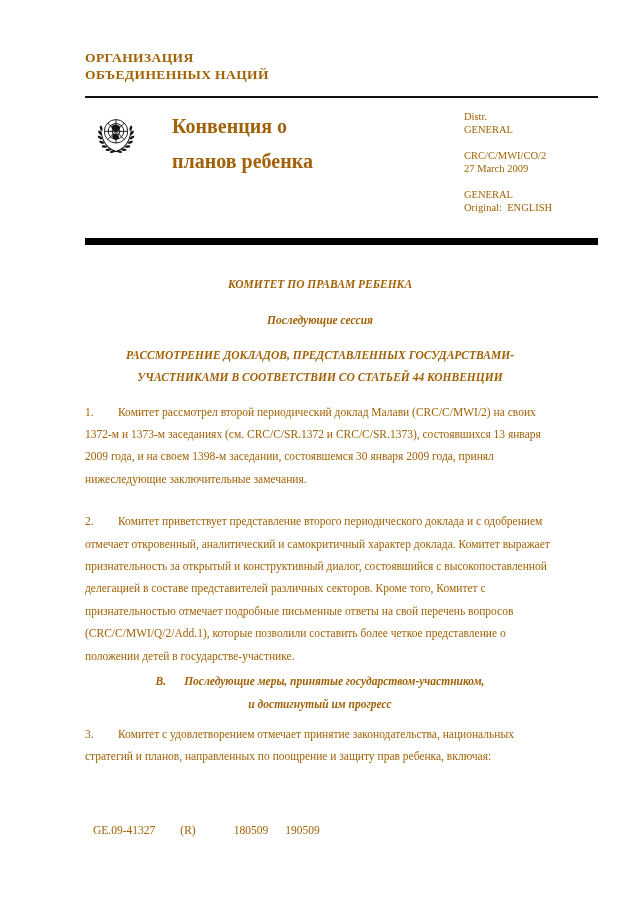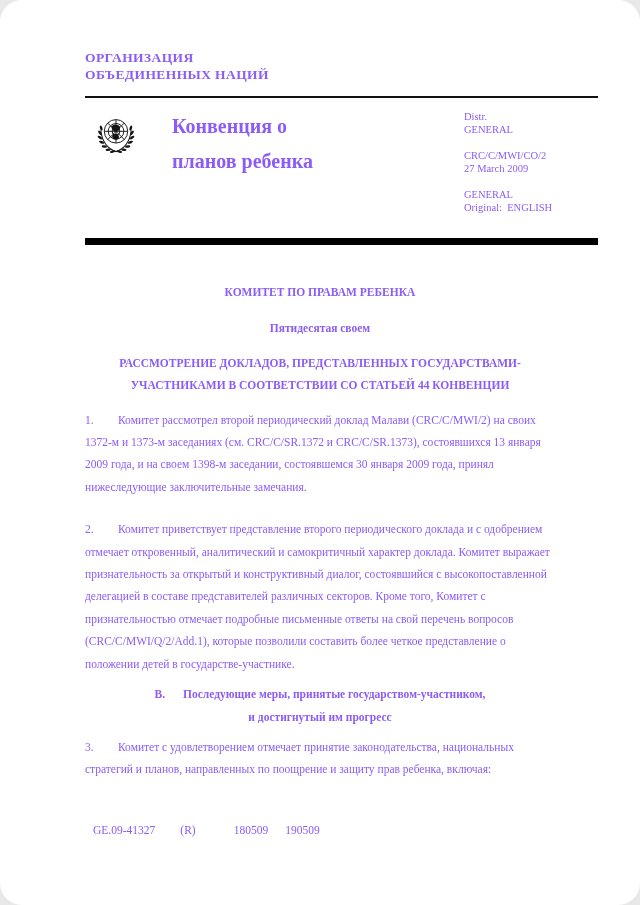--- a/index.html
+++ b/index.html
@@ -2,23 +2,22 @@
 <html><head>
 <meta charset="utf-8">
 <style>
   html,body { margin:0; padding:0; background:#e8e8e8; }
   .page {
     position:relative;
     width:640px; height:905px;
     margin:0 auto;
     background:#ffffff;
     font-family:"Liberation Serif", serif;
-    color:#8b5cf6;
+    color:#a16207;
     overflow:hidden;
-    border-radius:22px;
   }
   
   .org-name {
     position:absolute; left:85px; top:49px;
     font-weight:bold; font-size:13.5px; line-height:17px;
     letter-spacing:0.4px;
     white-space:pre-line;
   }
   .crc-large {
     position:absolute; right:44px; top:38px;
@@ -43,21 +42,21 @@
   .distr-block .grp { margin-bottom:13px; white-space:pre-wrap;margin-left:16px; }
   .rule-thick {
     position:absolute; left:85px; top:238px;
     width:513px; height:7px; background:#000;
   }
   
   .doc-body {
     position:absolute; left:85px; top:273px; width:470px;
     font-size:11.5px; line-height:22.4px;
   }
-  .h-center { text-align:center; font-weight:bold; margin:8px; white-space:pre-wrap; }
+  .h-center { text-align:center; font-weight:bold; margin:0; white-space:pre-wrap;font-style:italic; }
   .h-committee     { margin-bottom:14px; }
   .h-session       { margin-bottom:12px; }
   .h-consideration { margin-bottom:12px; }
   .h-concluding    { margin-bottom:13px; }
   .para { margin:0; text-align:left; }
   .para-1 { margin-bottom:20px; }
   .para-2 { margin-bottom:3px; }
   .sec-a { margin-bottom:6px; }
   .sec-b { margin-bottom:8px; }
   .pnum { display:inline-block; width:33px; }
@@ -123,21 +122,21 @@
     <div class="grp"><span>CRC/C/MWI/CO/2</span><br><span>27 March 2009</span></div>
     <div class="grp"><span>GENERAL</span><br><span>Original:  ENGLISH</span></div>
   </div>
 
   <div class="rule-thick"></div>
 
   <div class="doc-body">
 
     <p class="h-center h-committee">КОМИТЕТ ПО ПРАВАМ РЕБЕНКА</p>
 
-    <p class="h-center h-session">Пятидесятая своем</p>
+    <p class="h-center h-session">Последующие сессия</p>
 
     <p class="h-center h-consideration">РАССМОТРЕНИЕ ДОКЛАДОВ, ПРЕДСТАВЛЕННЫХ ГОСУДАРСТВАМИ-
 УЧАСТНИКАМИ В СООТВЕТСТВИИ СО СТАТЬЕЙ 44 КОНВЕНЦИИ</p>
 
 
     <p class="para para-1"><span class="pnum">1.</span><span>Комитет рассмотрел второй периодический доклад Малави (CRC/C/MWI/2) на своих 1372-м и 1373-м заседаниях (см. CRC/C/SR.1372 и CRC/C/SR.1373), состоявшихся 13 января 2009 года, и на своем 1398-м заседании, состоявшемся 30 января 2009 года, принял нижеследующие заключительные замечания.</span></p>
 
 
     <p class="para para-2"><span class="pnum">2.</span><span>Комитет приветствует представление второго периодического доклада и с одобрением отмечает откровенный, аналитический и самокритичный характер доклада.  Комитет выражает признательность за открытый и конструктивный диалог, состоявшийся с высокопоставленной делегацией в составе представителей различных секторов.  Кроме того, Комитет с признательностью отмечает подробные письменные ответы на свой перечень вопросов (CRC/C/MWI/Q/2/Add.1), которые позволили составить более четкое представление о положении детей в государстве-участнике.</span></p>
 

